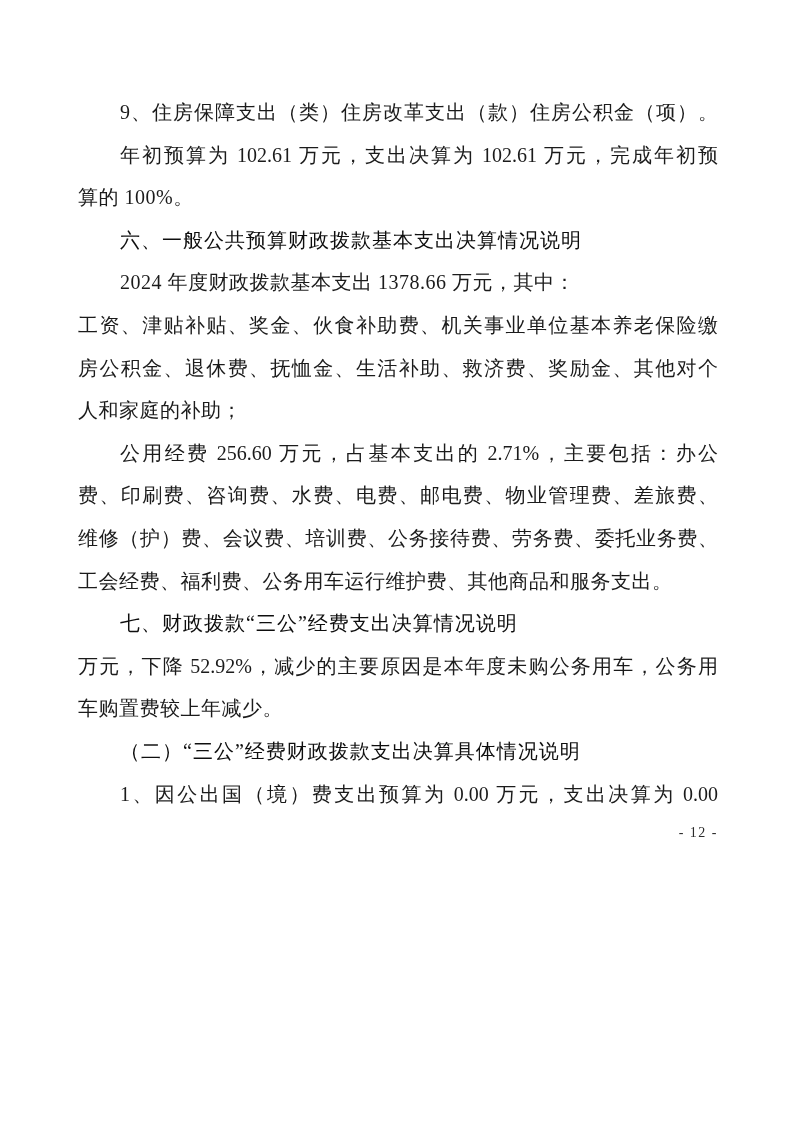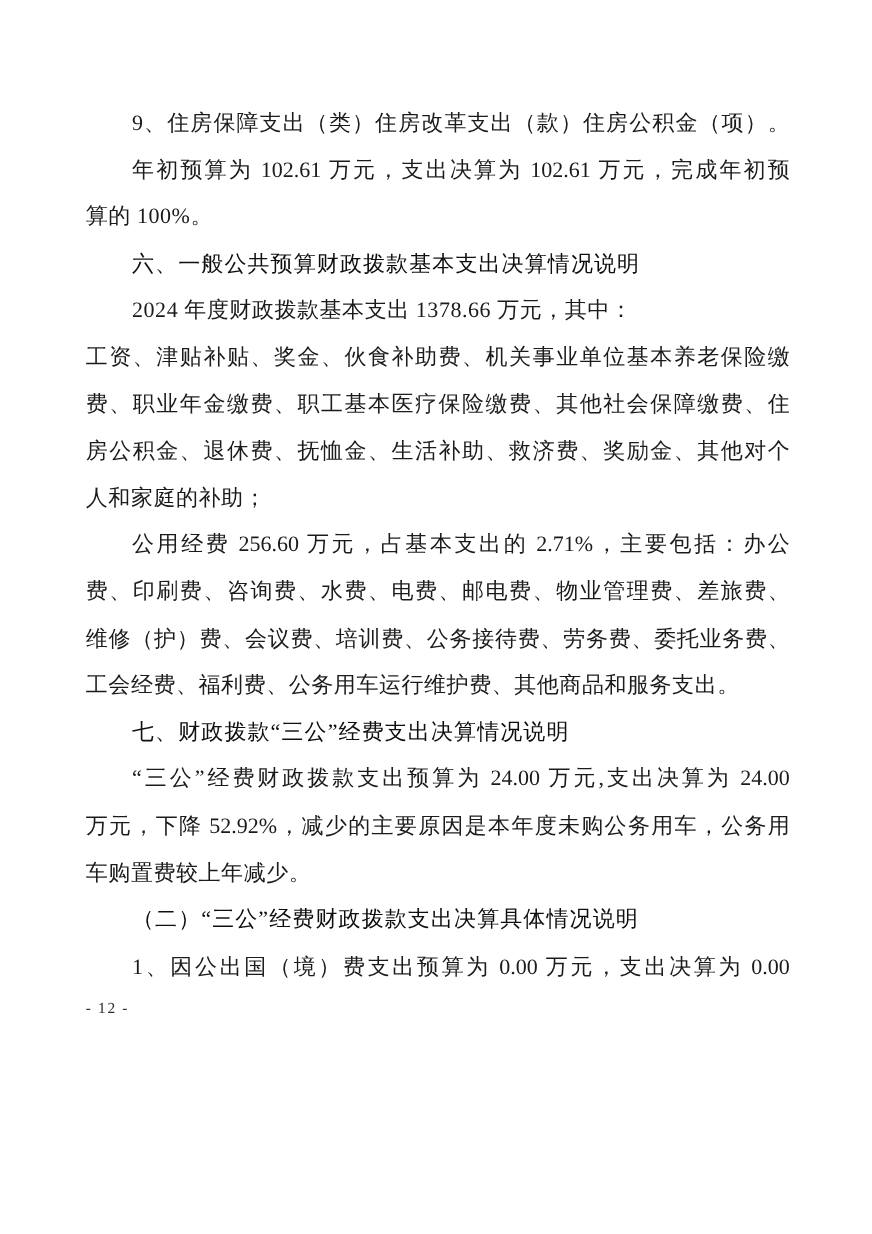--- a/index.html
+++ b/index.html
@@ -38,46 +38,44 @@
     text-indent: 42px;
   }
   .heading {
     font-weight: 400;
     color: #0e0e0e;
     letter-spacing: 1px;
   }
   .page-number {
     margin-top: 10px;
     width: 640px;
-    text-align: left;
+    text-align: right;
     font-size: 14px;
     letter-spacing: 1.5px;
     color: #2a2a2a;
     font-family: "Liberation Serif", "DejaVu Serif", serif;
   }
 </style>
 </head>
 <body>
 
 <div class="page">
   <div class="content">
     <div class="line indent fill">9、住房保障支出（类）住房改革支出（款）住房公积金（项）。</div>
     <div class="line indent fill">年初预算为 102.61 万元，支出决算为 102.61 万元，完成年初预</div>
     <div class="line">算的 100%。</div>
     <div class="line indent heading">六、一般公共预算财政拨款基本支出决算情况说明</div>
     <div class="line indent">2024 年度财政拨款基本支出 1378.66 万元，其中：</div>
     <div class="line fill">工资、津贴补贴、奖金、伙食补助费、机关事业单位基本养老保险缴</div>
-    <div class="line fill">费、职业年金缴费、职工基本医疗保险缴费、其他社会保障缴费、住</div>
     <div class="line fill">房公积金、退休费、抚恤金、生活补助、救济费、奖励金、其他对个</div>
     <div class="line">人和家庭的补助；</div>
     <div class="line indent fill">公用经费 256.60 万元，占基本支出的 2.71%，主要包括：办公</div>
     <div class="line fill">费、印刷费、咨询费、水费、电费、邮电费、物业管理费、差旅费、</div>
     <div class="line fill">维修（护）费、会议费、培训费、公务接待费、劳务费、委托业务费、</div>
     <div class="line">工会经费、福利费、公务用车运行维护费、其他商品和服务支出。</div>
     <div class="line indent heading">七、财政拨款“三公”经费支出决算情况说明</div>
-    <div class="line indent fill">“三公”经费财政拨款支出预算为 24.00 万元,支出决算为 24.00</div>
     <div class="line fill">万元，下降 52.92%，减少的主要原因是本年度未购公务用车，公务用</div>
     <div class="line">车购置费较上年减少。</div>
     <div class="line indent heading">（二）“三公”经费财政拨款支出决算具体情况说明</div>
     <div class="line indent fill">1、因公出国（境）费支出预算为 0.00 万元，支出决算为 0.00</div>
   </div>
   <div class="page-number">- 12 -</div>
 </div>
 
 </body></html>

